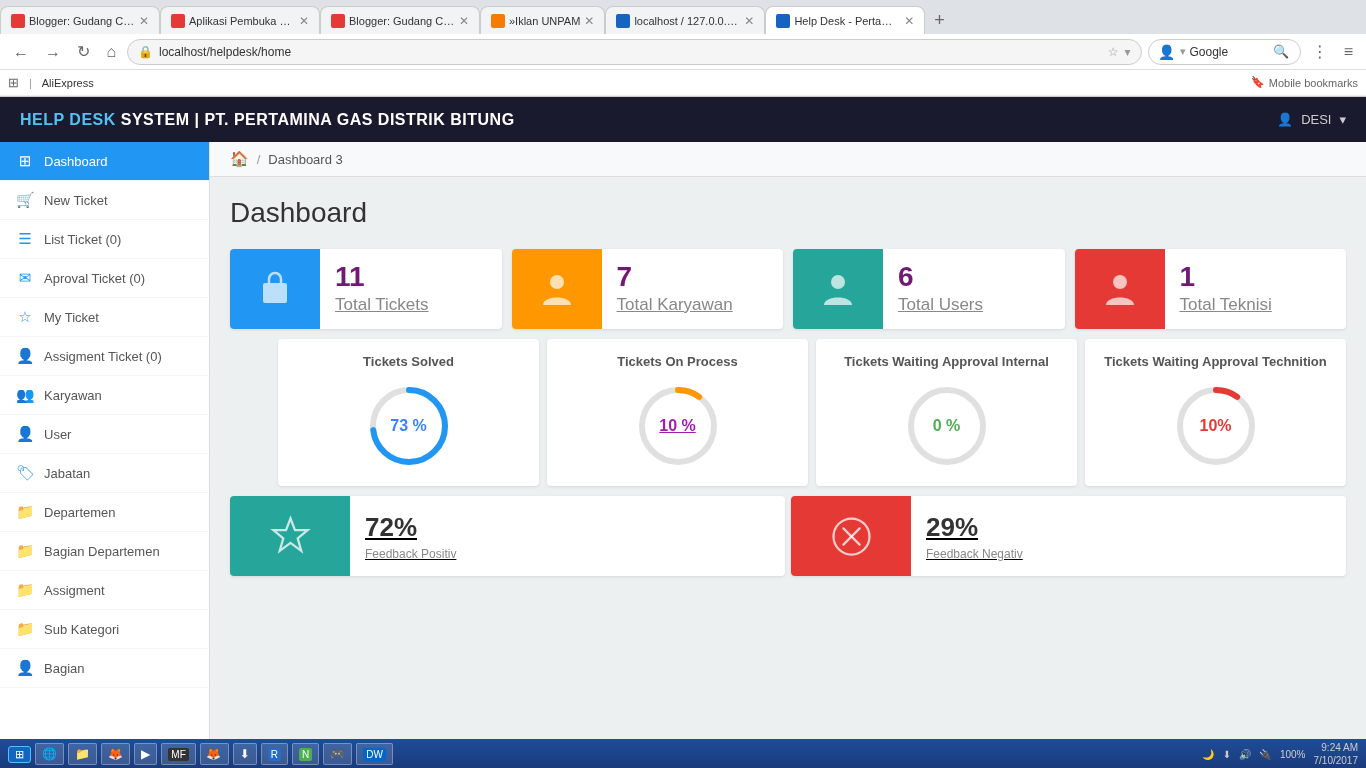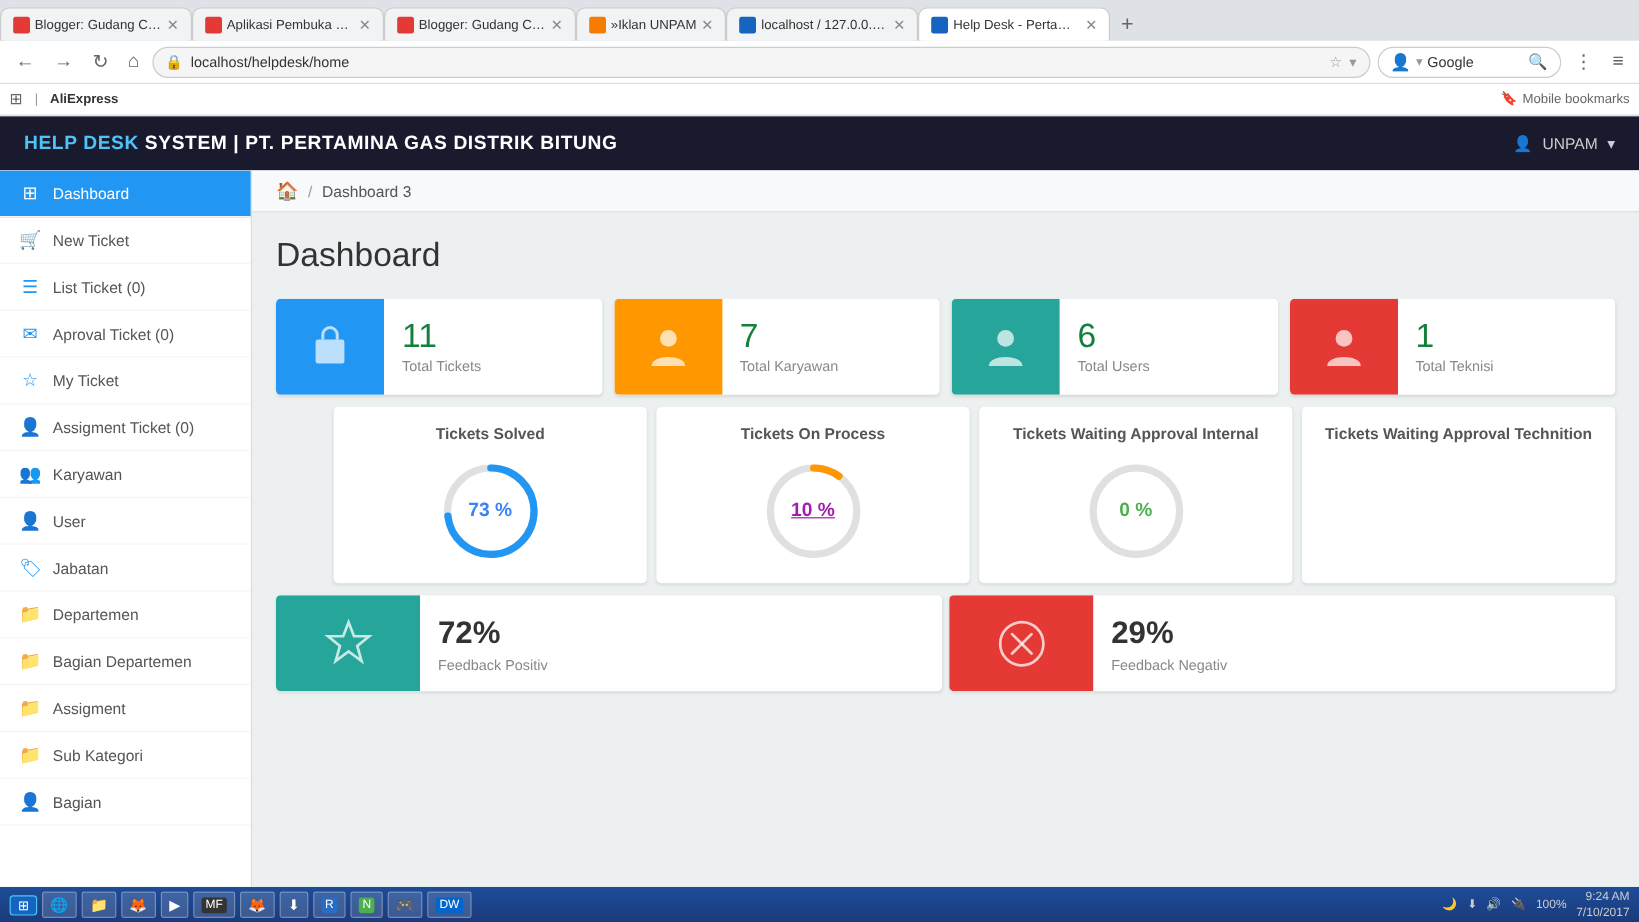--- a/index.html
+++ b/index.html
@@ -57,37 +57,37 @@
     
     .stat-cards { display: flex; gap: 10px; margin-bottom: 10px; }
     .stat-card { display: flex; align-items: center; background: #fff; border-radius: 4px; overflow: hidden; flex: 1; min-width: 0; box-shadow: 0 1px 3px rgba(0,0,0,0.1); }
     .stat-card-icon { width: 90px; height: 80px; display: flex; align-items: center; justify-content: center; flex-shrink: 0; }
     .stat-card-icon.blue { background: #2196f3; }
     .stat-card-icon.orange { background: #ff9800; }
     .stat-card-icon.teal { background: #26a69a; }
     .stat-card-icon.red { background: #e53935; }
     .stat-card-icon svg { width: 40px; height: 40px; fill: rgba(255,255,255,0.7); }
     .stat-card-info { padding: 10px 15px; }
-    .stat-card-num { font-size: 28px; color: #15803d; font-weight: normal; line-height: 1; }
-    .stat-card-label { font-size: 12px; color: #888; margin-top: 4px; }
+    .stat-card-num { font-size: 28px; color: #701a75; font-weight: bold; line-height: 1; }
+    .stat-card-label { font-size: 17px; color: #888; margin-top: 4px; text-decoration: underline; }
 
     
     .circle-cards { display: flex; gap: 8px; margin-bottom: 10px; margin-left: 48px; }
     .circle-card { flex: 1; background: #fff; border-radius: 4px; box-shadow: 0 1px 3px rgba(0,0,0,0.1); padding: 15px; display: flex; flex-direction: column; align-items: center; min-width: 0; }
     .circle-card-title { font-size: 13px; color: #555; text-align: center; margin-bottom: 12px; font-weight: bold; }
     .circle-wrapper { position: relative; width: 90px; height: 90px; }
     .circle-wrapper svg { width: 90px; height: 90px; }
     .circle-percent { position: absolute; top: 50%; left: 50%; transform: translate(-50%, -50%); font-size: 16px; font-weight: bold; }
     .circle-percent.blue { color: #3b82f6; }
     .circle-percent.orange { color: #a21caf; text-decoration: underline; }
     .circle-percent.green { color: #4caf50; }
     .circle-percent.red { color: #e53935; }
 
     
-    .bottom-cards { display: flex; gap: 6px; }
+    .bottom-cards { display: flex; gap: 6px; text-decoration: underline; }
     .bottom-card { flex: 1; background: #fff; border-radius: 4px; overflow: hidden; box-shadow: 0 1px 3px rgba(0,0,0,0.1); display: flex; align-items: center; }
     .bottom-card-icon { width: 120px; height: 80px; display: flex; align-items: center; justify-content: center; flex-shrink: 0; }
     .bottom-card-icon.teal { background: #26a69a; }
     .bottom-card-icon.red { background: #e53935; }
     .bottom-card-icon svg { width: 45px; height: 45px; fill: rgba(255,255,255,0.6); stroke: rgba(255,255,255,0.7); stroke-width: 1; }
     .bottom-card-info { padding: 10px 15px; }
     .bottom-card-num { font-size: 26px; color: #333; font-weight: bold; }
     .bottom-card-label { font-size: 12px; color: #888; margin-top: 4px; }
 
     
@@ -156,35 +156,35 @@
       <span style="color:#999;font-size:11px;">▾</span>
       <span class="search-input-text">Google</span>
       <span style="color:#666;font-size:13px;">🔍</span>
     </div>
     <button class="nav-btn">⋮</button>
     <button class="nav-btn">≡</button>
   </div>
   <div class="bookmarks-bar">
     <span style="font-size:13px;">⊞</span>
     <span style="color:#999;font-size:11px;">|</span>
-    <span style="cursor:pointer;color:#333;font-weight:bold;">AliExpress</span>
+    <span style="cursor:pointer;color:#333;">AliExpress</span>
     <span style="margin-left:auto;display:flex;align-items:center;gap:4px;">
       <span>🔖</span>
       <span>Mobile bookmarks</span>
     </span>
   </div>
 </div>
 
 <div class="app-header">
   <div class="app-header-title">
     <span class="help">HELP DESK</span><span class="desk"> SYSTEM | PT. PERTAMINA GAS DISTRIK BITUNG</span>
   </div>
   <div class="app-header-right">
     <span>👤</span>
-    <span>UNPAM</span>
+    <span>DESI</span>
     <span>▾</span>
   </div>
 </div>
 
 <div class="app-body">
 
   <div class="sidebar">
     <div class="sidebar-item active">
       <span class="sidebar-icon">⊞</span>
       <span>Dashboard</span>
@@ -338,20 +338,27 @@
             <svg viewBox="0 0 90 90">
               <circle cx="45" cy="45" r="36" fill="none" stroke="#e0e0e0" stroke-width="6"></circle>
               <circle cx="45" cy="45" r="36" fill="none" stroke="#4caf50" stroke-width="6" stroke-dasharray="226.2" stroke-dashoffset="226.2" stroke-linecap="round" transform="rotate(-90 45 45)"></circle>
             </svg>
             <span class="circle-percent green">0 %</span>
           </div>
         </div>
 
         <div class="circle-card">
           <div class="circle-card-title">Tickets Waiting Approval Technition</div>
+          <div class="circle-wrapper">
+            <svg viewBox="0 0 90 90">
+              <circle cx="45" cy="45" r="36" fill="none" stroke="#e0e0e0" stroke-width="6"></circle>
+              <circle cx="45" cy="45" r="36" fill="none" stroke="#e53935" stroke-width="6" stroke-dasharray="226.2" stroke-dashoffset="203.6" stroke-linecap="round" transform="rotate(-90 45 45)"></circle>
+            </svg>
+            <span class="circle-percent red">10%</span>
+          </div>
         </div>
       </div>
 
       <div class="bottom-cards">
         <div class="bottom-card">
           <div class="bottom-card-icon teal">
             <svg viewBox="0 0 50 50" xmlns="http://www.w3.org/2000/svg">
               <polygon points="25,5 30,18 44,18 33,27 37,41 25,32 13,41 17,27 6,18 20,18" fill="none" stroke="rgba(255,255,255,0.75)" stroke-width="2.5"></polygon>
             </svg>
           </div>

